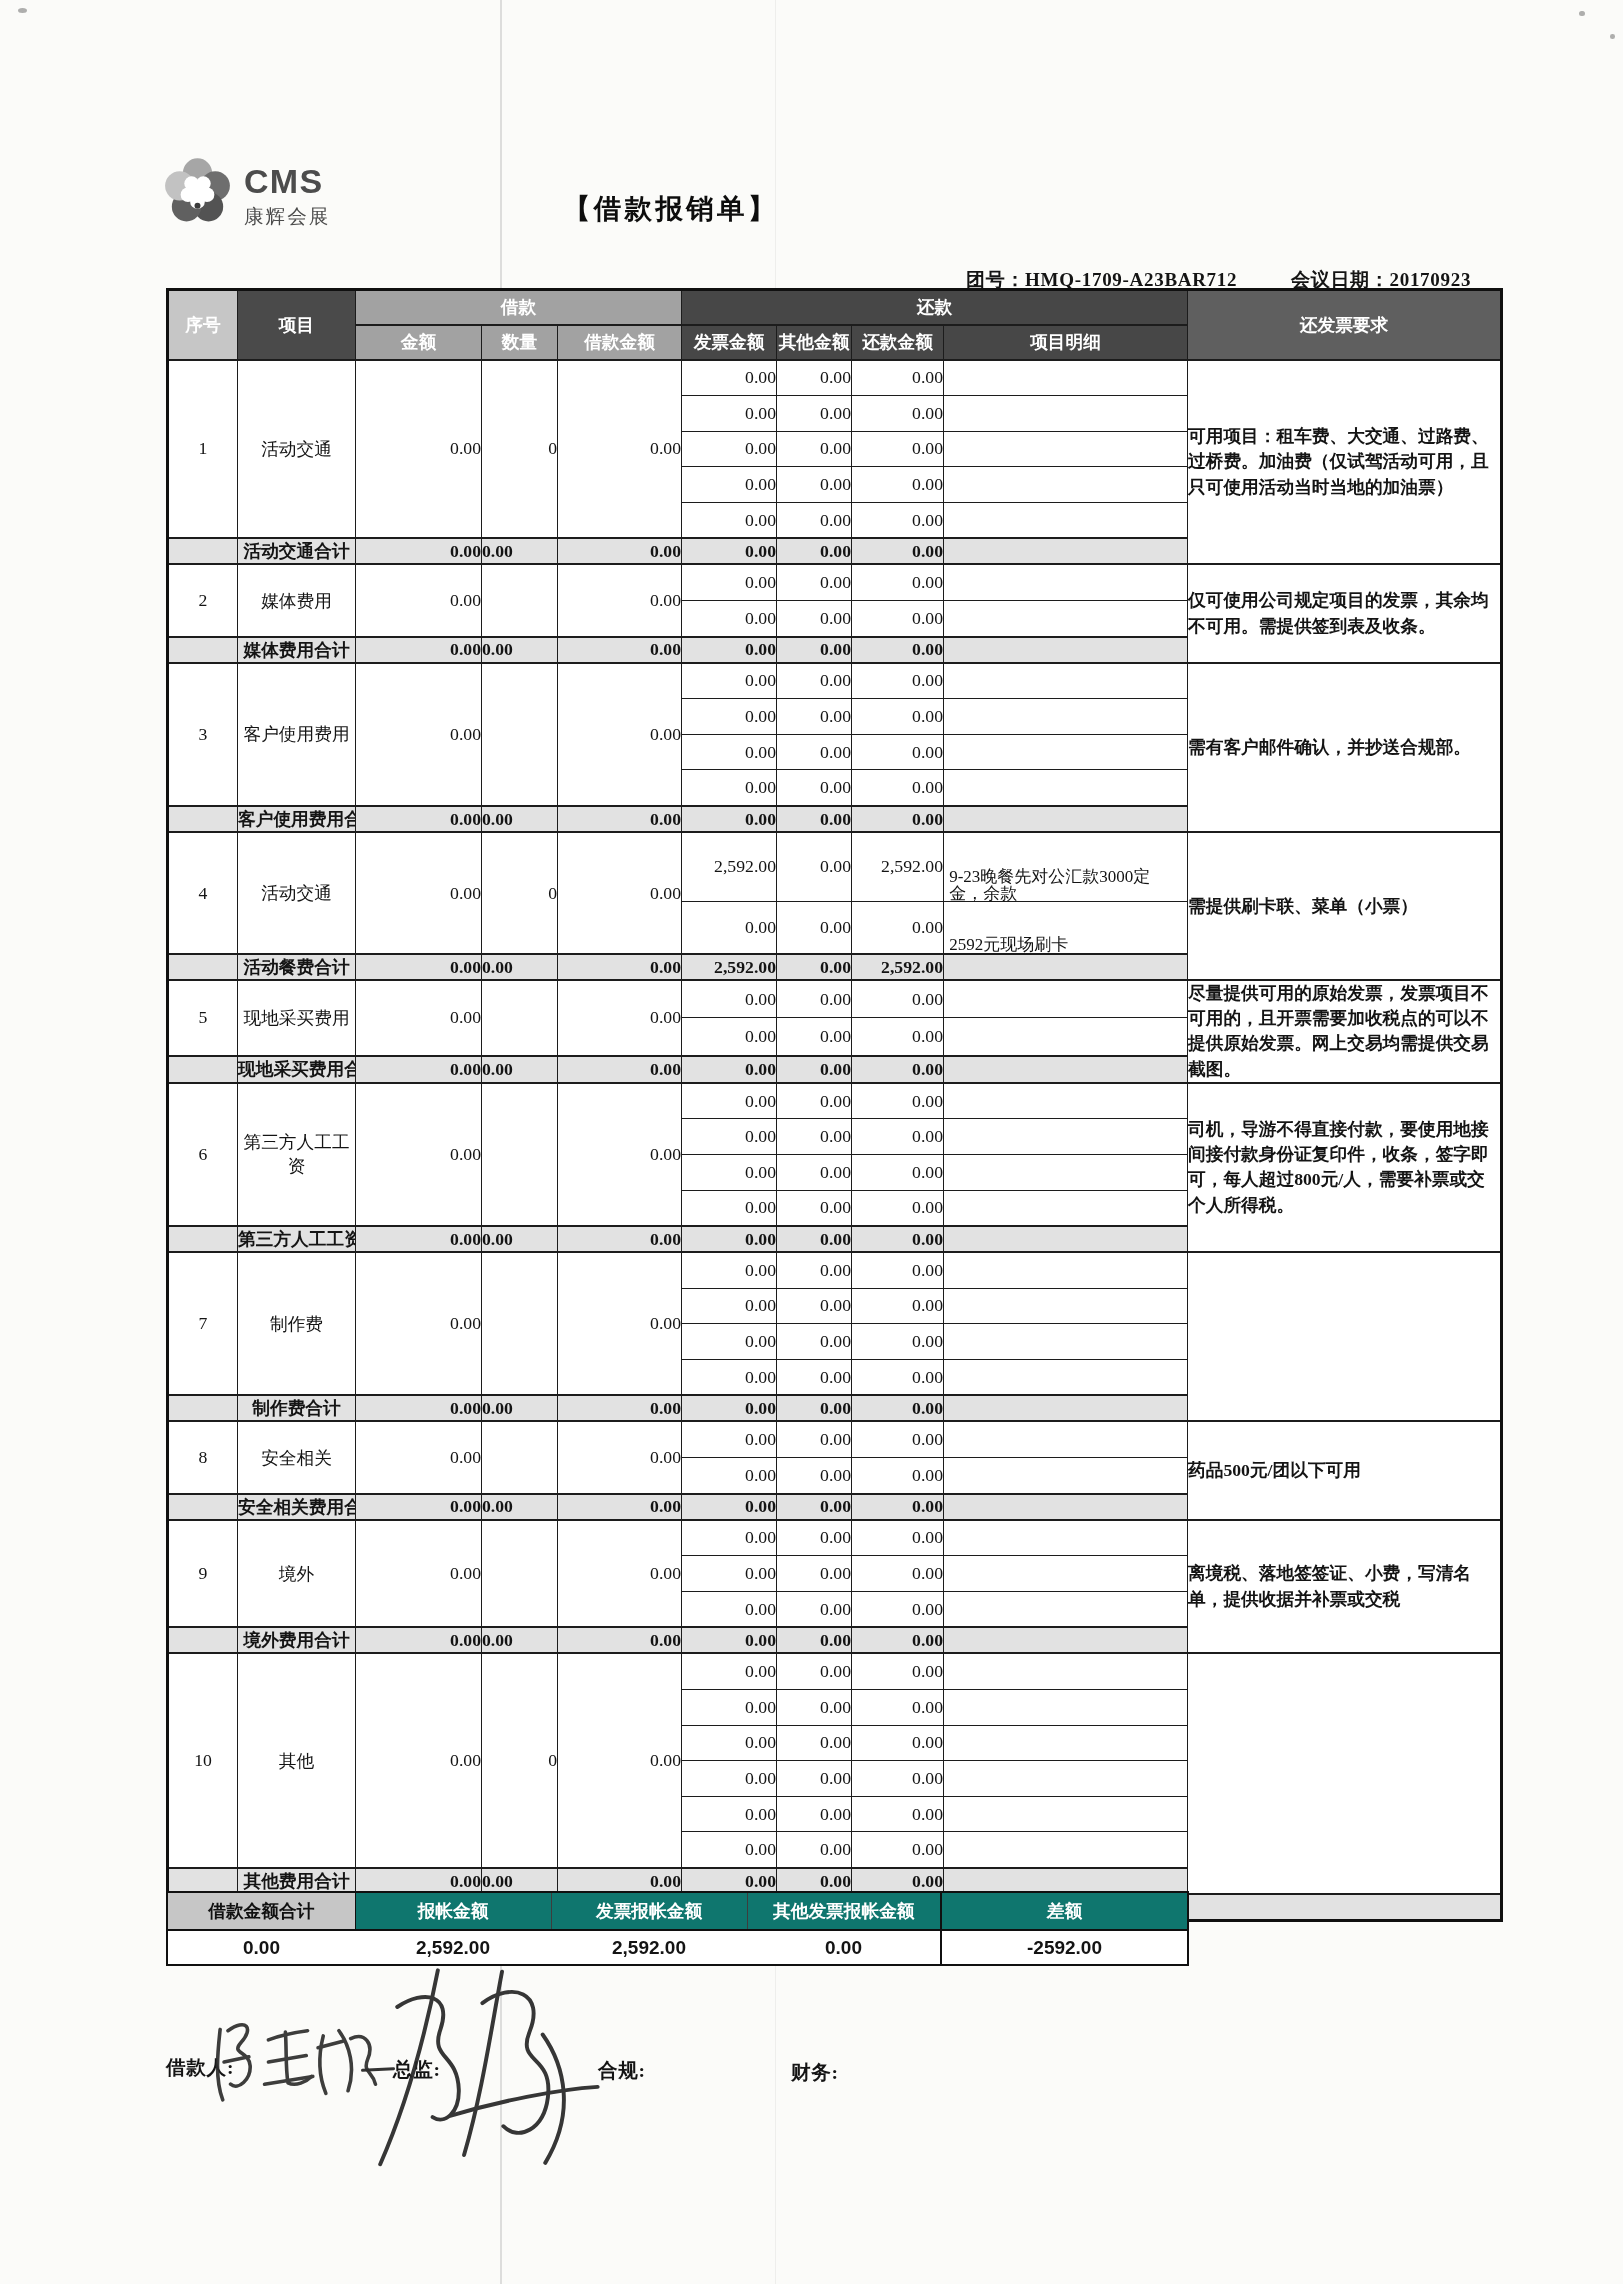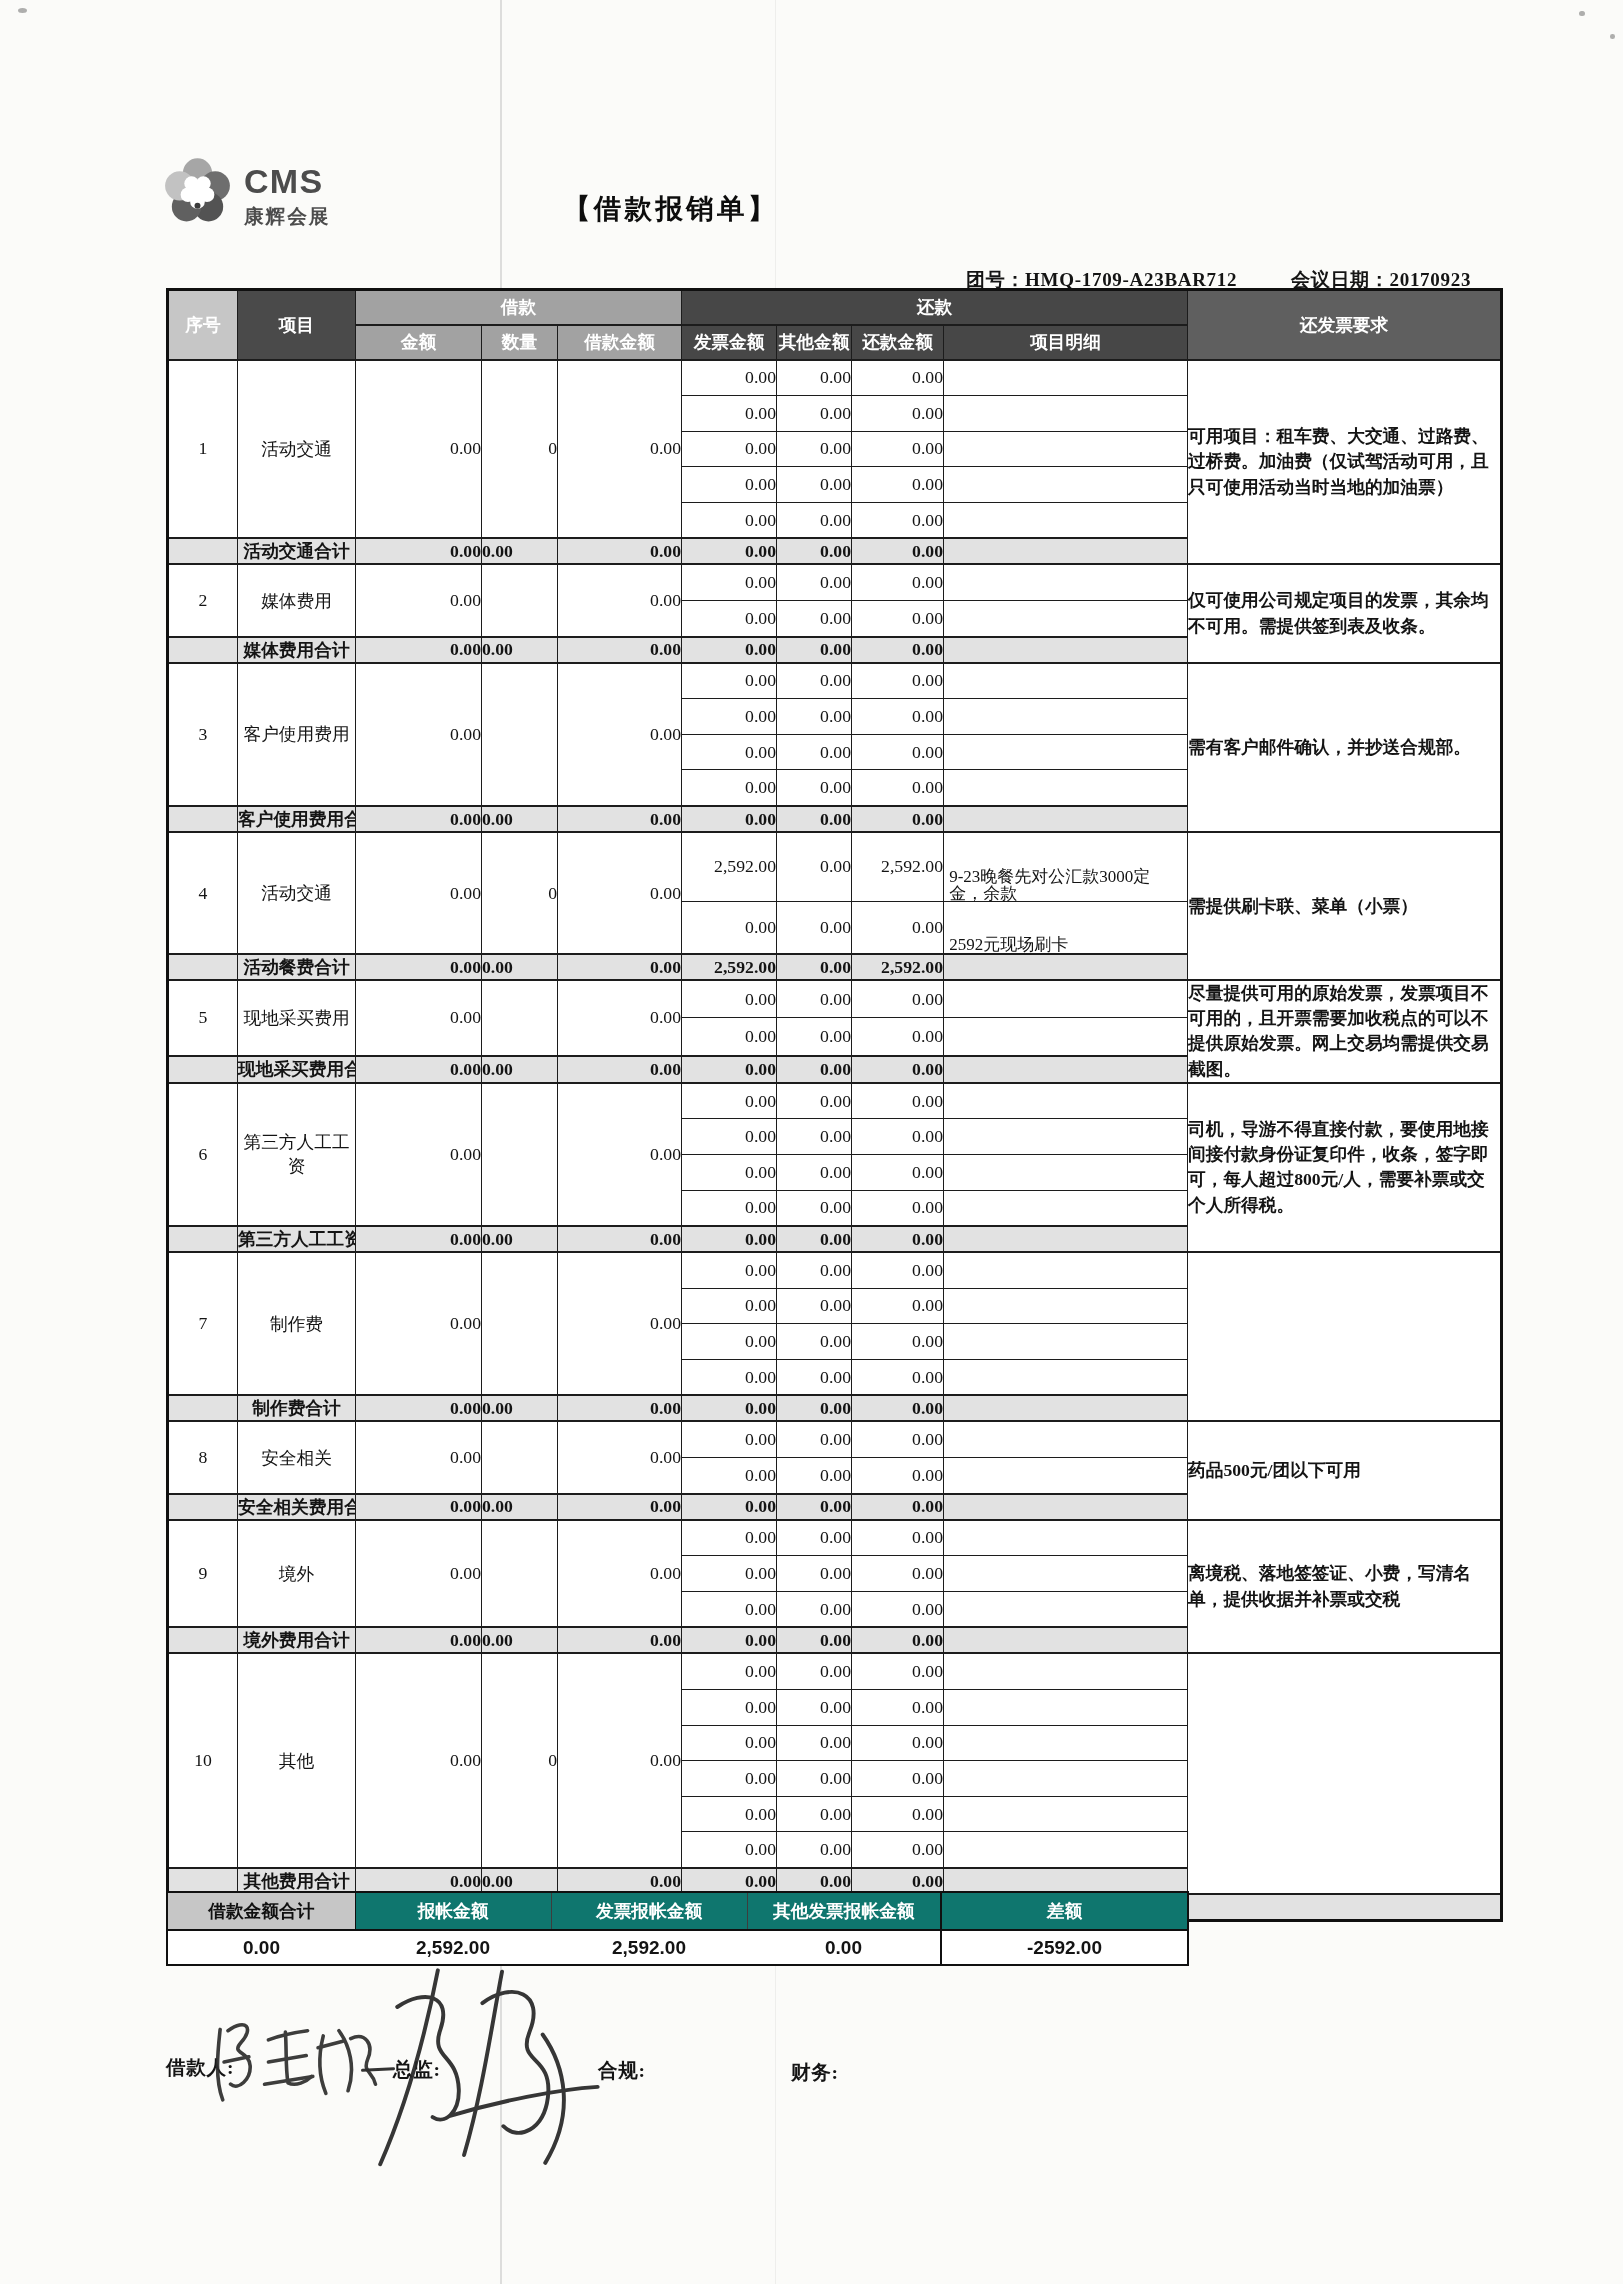--- a/index.html
+++ b/index.html
@@ -10,21 +10,21 @@
   .fold-line{position:absolute;top:0;height:2284px;pointer-events:none;}
   .fold-1{left:500px;width:2px;background:rgba(70,70,70,0.16);}
   .fold-2{left:775px;width:1.3px;background:rgba(70,70,70,0.07);}
   .speck{position:absolute;background:#6f6f6f;border-radius:50%;opacity:.55;}
 
   
   .logo{position:absolute;left:164px;top:157px;display:flex;gap:13px;align-items:flex-start;}
   .logo-text{padding-top:6.5px;}
   .logo-brand{font-family:"Liberation Sans","DejaVu Sans",sans-serif;font-weight:bold;font-size:34px;
               line-height:1;color:#4c4c4c;letter-spacing:1.3px;}
-  .logo-company{font-family:"Liberation Sans","DejaVu Sans",sans-serif;font-weight:bold;font-size:19.6px;
+  .logo-company{font-family:"Liberation Sans","DejaVu Sans",sans-serif;font-weight:normal;font-size:19.6px;
                 color:#4c4c4c;letter-spacing:2px;margin-top:5.2px;}
 
   .doc-title{position:absolute;left:563px;top:191px;font-family:Liberation Serif, serif;
              font-weight:bold;font-size:27.5px;letter-spacing:3.3px;color:#0d0d0d;}
 
   .meta{position:absolute;top:267px;font-size:19px;font-weight:bold;letter-spacing:0.7px;}
   .meta-group{left:942px;margin-left:24px;} .meta-date{left:1291px;}
 
   
   table.expense{position:absolute;left:166px;top:288px;width:1333px;table-layout:fixed;

